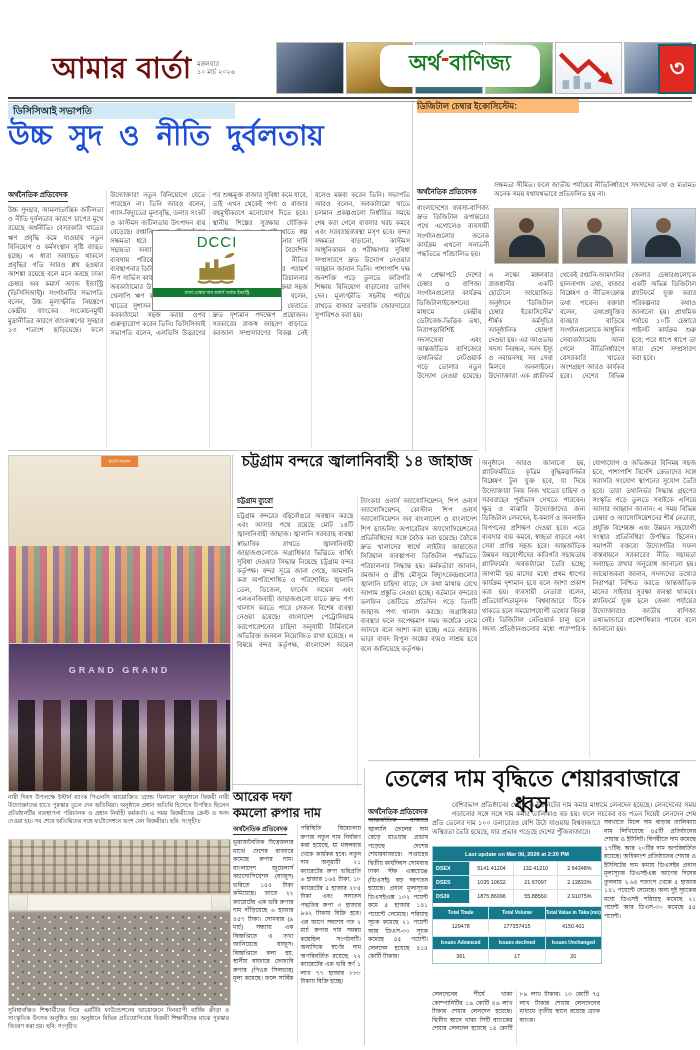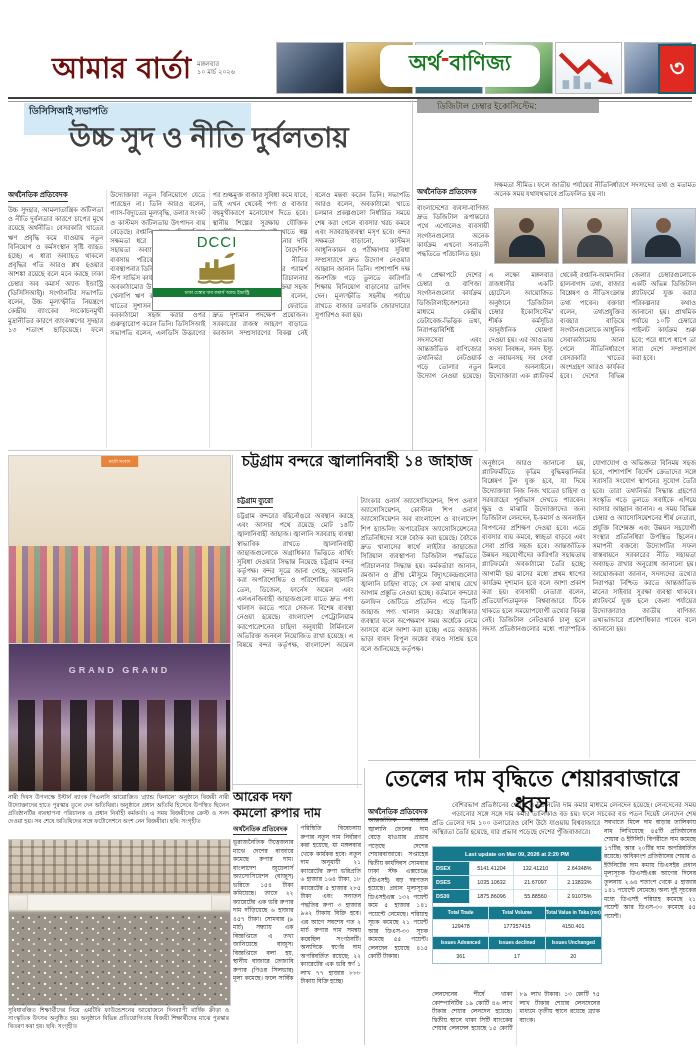--- a/index.html
+++ b/index.html
@@ -16,22 +16,22 @@
   .t4{background:linear-gradient(140deg,#e9f2e4,#8fbf7f 50%,#3e7d46);}
   .t5{background:linear-gradient(180deg,#ffffff,#e8edf2);}
   .t6{background:linear-gradient(135deg,#aebdd0,#5d7394 55%,#32435c);}
   .section-box{background:#ffffff;border-radius:9px;box-shadow:0 0 0 2px #fff,0 1px 3px rgba(0,0,0,.35);display:flex;justify-content:center;font-weight:bold;font-size:21px;font-family:"DejaVu Sans",sans-serif;}
   .sec-green{color:#157a1e;}
   .sec-red{color:#d42a1f;}
   .page-num-box{background:#e02a21;border:2px solid #18616e;color:#fff;display:flex;align-items:center;justify-content:center;font-size:23px;font-weight:bold;}
   .rule-double{border-top:2px solid #3c3c3c;border-bottom:1px solid #9a9a9a;height:2px;}
   
   .kicker{background:#d3eaf6;font-size:9.5px;font-weight:bold;color:#13202b;line-height:16px;padding-left:5px;}
-  .kicker2{background:#a3a3a3;font-size:8.5px;font-weight:normal;color:#3a3214;line-height:14px;padding-left:20px;}
-  .headline-red{color:#404040;font-weight:bold;text-align:center;font-size:28px;line-height:1.18;font-family:Liberation Sans, sans-serif;}
+  .kicker2{background:#fdba74;font-size:8.5px;font-weight:bold;color:#3a3214;line-height:14px;padding-left:0;}
+  .headline-red{color:#1d4ed8;font-weight:bold;font-size:28px;line-height:1.18;font-family:Liberation Mono, monospace;}
   .headline-dark{color:#14141f;font-weight:bold;text-align:center;font-size:22px;line-height:1.22;font-family:"DejaVu Sans",sans-serif;}
   .headline-sm{color:#101010;font-weight:bold;text-align:center;font-size:15px;line-height:1.3;font-family:"DejaVu Sans",sans-serif;}
   .headline-xs{color:#101010;font-weight:bold;font-size:12.5px;line-height:1.3;font-family:"DejaVu Sans",sans-serif;}
   .headline-md{color:#101010;font-weight:bold;text-align:center;font-size:22px;line-height:1.2;font-family:"DejaVu Sans",sans-serif;}
   .byline{font-size:7px;font-weight:bold;color:#111;border-bottom:1px solid #333;display:inline-block;padding-bottom:1px;margin-bottom:3px;}
   .body-text{font-size:6.5px;line-height:1.42;color:#1c1c1c;text-align:justify;overflow:hidden;}
   .body-xs{font-size:6px;line-height:1.42;color:#1c1c1c;text-align:justify;overflow:hidden;}
   .cols-4{column-count:4;column-gap:7px;column-rule:1px solid #e2e2e2;}
   .cols-2{column-count:2;column-gap:7px;column-rule:1px solid #e2e2e2;}
   .vrule{width:1px;background:#c9c9c9;}
@@ -108,21 +108,21 @@
   <div class="abs section-box" style="left:382px;top:47px;width:156px;height:38px;z-index:3;">
     <span class="sec-green">অর্থ</span>
       <span class="sec-red">-</span>
       <span class="sec-green">বাণিজ্য</span>
   </div>
   <div class="abs page-num-box" style="left:658px;top:44px;width:34px;height:46px;z-index:3;">
     <span>৩</span>
   </div>
   <div class="abs rule-double" style="left:8px;top:97px;width:684px;"></div>
 
-  <div class="abs kicker" style="left:24px;top:103px;width:222px;height:32px;">ডিসিসিআই সভাপতি</div>
+  <div class="abs kicker" style="left:8px;top:103px;width:222px;height:16px;">ডিসিসিআই সভাপতি</div>
   <div class="abs headline-red" style="left:8px;top:121px;width:402px;">
     <div>উচ্চ সুদ ও নীতি দুর্বলতায়</div>
   </div>
   <div class="abs" style="left:8px;top:190px;width:402px;height:258px;">
     <div class="body-text cols-4" style="height:258px;">
       <div><span class="byline">অর্থনৈতিক প্রতিবেদক</span></div>
       <span>উচ্চ সুদহার, আমলাতান্ত্রিক জটিলতা ও নীতি দুর্বলতার কারণে চাপের মুখে রয়েছে অর্থনীতি। বেসরকারি খাতের ঋণ প্রবৃদ্ধি কমে যাওয়ায় নতুন বিনিয়োগ ও কর্মসংস্থান সৃষ্টি ব্যাহত হচ্ছে। এ ধারা অব্যাহত থাকলে প্রবৃদ্ধির গতি আরও শ্লথ হওয়ার আশঙ্কা রয়েছে বলে মনে করছে ঢাকা চেম্বার অব কমার্স অ্যান্ড ইন্ডাস্ট্রি (ডিসিসিআই)। সংগঠনটির সভাপতি বলেন, উচ্চ মূল্যস্ফীতি নিয়ন্ত্রণে কেন্দ্রীয় ব্যাংকের সংকোচনমুখী মুদ্রানীতির কারণে ব্যাংকঋণের সুদহার ১৩ শতাংশ ছাড়িয়েছে। ফলে উদ্যোক্তারা নতুন বিনিয়োগে যেতে পারছেন না। তিনি আরও বলেন, গ্যাস-বিদ্যুতের মূল্যবৃদ্ধি, ডলার সংকট ও কাস্টমস জটিলতায় উৎপাদন ব্যয় বেড়েছে। রপ্তানি খাতে প্রতিযোগিতা সক্ষমতা ধরে রাখতে হলে নীতি সহায়তা অব্যাহত রাখতে হবে। ব্যবসায় পরিবেশ উন্নয়নে রাজস্ব ব্যবস্থাপনার ডিজিটালাইজেশন, ওয়ান স্টপ সার্ভিস কার্যকর এবং লজিস্টিকস অবকাঠামোর উন্নয়ন জরুরি। এছাড়া খেলাপি ঋণ কমিয়ে আনা, ব্যাংক খাতের সুশাসন নিশ্চিত করা এবং করকাঠামো সহজ করার ওপর গুরুত্বারোপ করেন তিনি। ডিসিসিআই সভাপতি বলেন, এলডিসি উত্তরণের পর শুল্কমুক্ত বাজার সুবিধা কমে যাবে, তাই এখন থেকেই পণ্য ও বাজার বহুমুখীকরণে মনোযোগ দিতে হবে। স্থানীয় শিল্পের সুরক্ষায় যৌক্তিক শুল্কনীতি এবং এসএমই খাতে স্বল্প সুদে ঋণ সরবরাহ বাড়ানোর দাবি জানান তিনি। একই সঙ্গে বৈদেশিক বিনিয়োগ আকর্ষণে নীতির ধারাবাহিকতা বজায় রাখার পরামর্শ দেন। তিনি ব্যবসা শুরু ও পরিচালনার ক্ষেত্রে লাইসেন্স নবায়ন প্রক্রিয়া সহজ করার আহ্বান জানিয়ে বলেন, বিনিয়োগকারীদের আস্থা ফেরাতে দ্রুত দৃশ্যমান পদক্ষেপ প্রয়োজন। সরকারের রাজস্ব আহরণ বাড়াতে করজাল সম্প্রসারণের বিকল্প নেই বলেও মন্তব্য করেন তিনি। সভাপতি আরও বলেন, অবকাঠামো খাতে চলমান প্রকল্পগুলো নির্ধারিত সময়ে শেষ করা গেলে ব্যবসার খরচ কমবে এবং সরবরাহব্যবস্থা মসৃণ হবে। বন্দর সক্ষমতা বাড়ানো, কাস্টমস আধুনিকায়ন ও পরীক্ষাগার সুবিধা সম্প্রসারণে দ্রুত উদ্যোগ নেওয়ার আহ্বান জানান তিনি। পাশাপাশি দক্ষ জনশক্তি গড়ে তুলতে কারিগরি শিক্ষায় বিনিয়োগ বাড়ানোর তাগিদ দেন। মূল্যস্ফীতি সহনীয় পর্যায়ে রাখতে বাজার তদারকি জোরদারের সুপারিশও করা হয়।</span>
     </div>
   </div>
 

